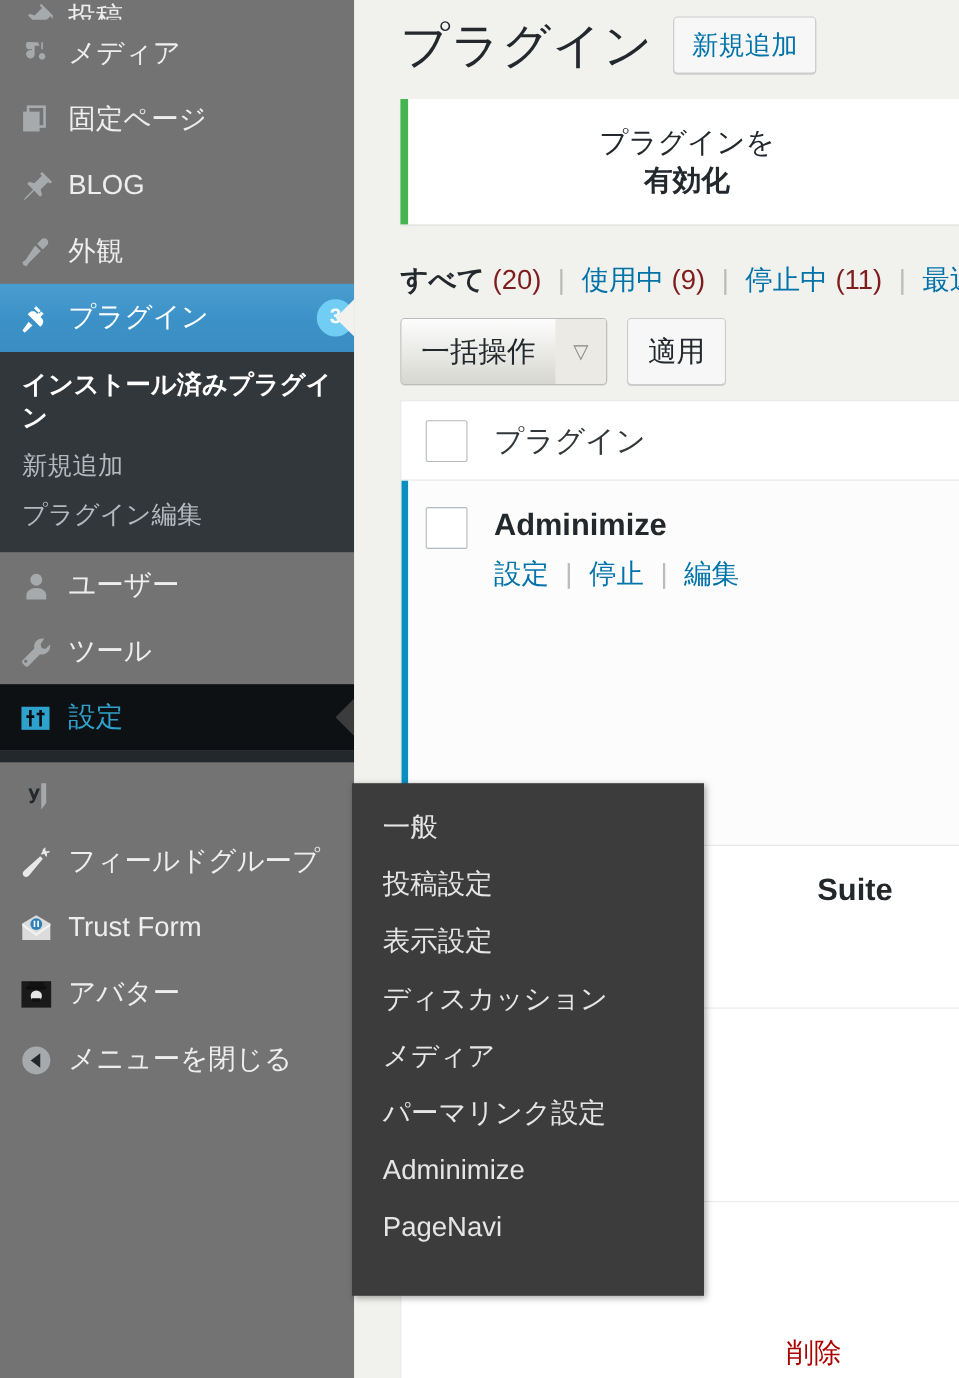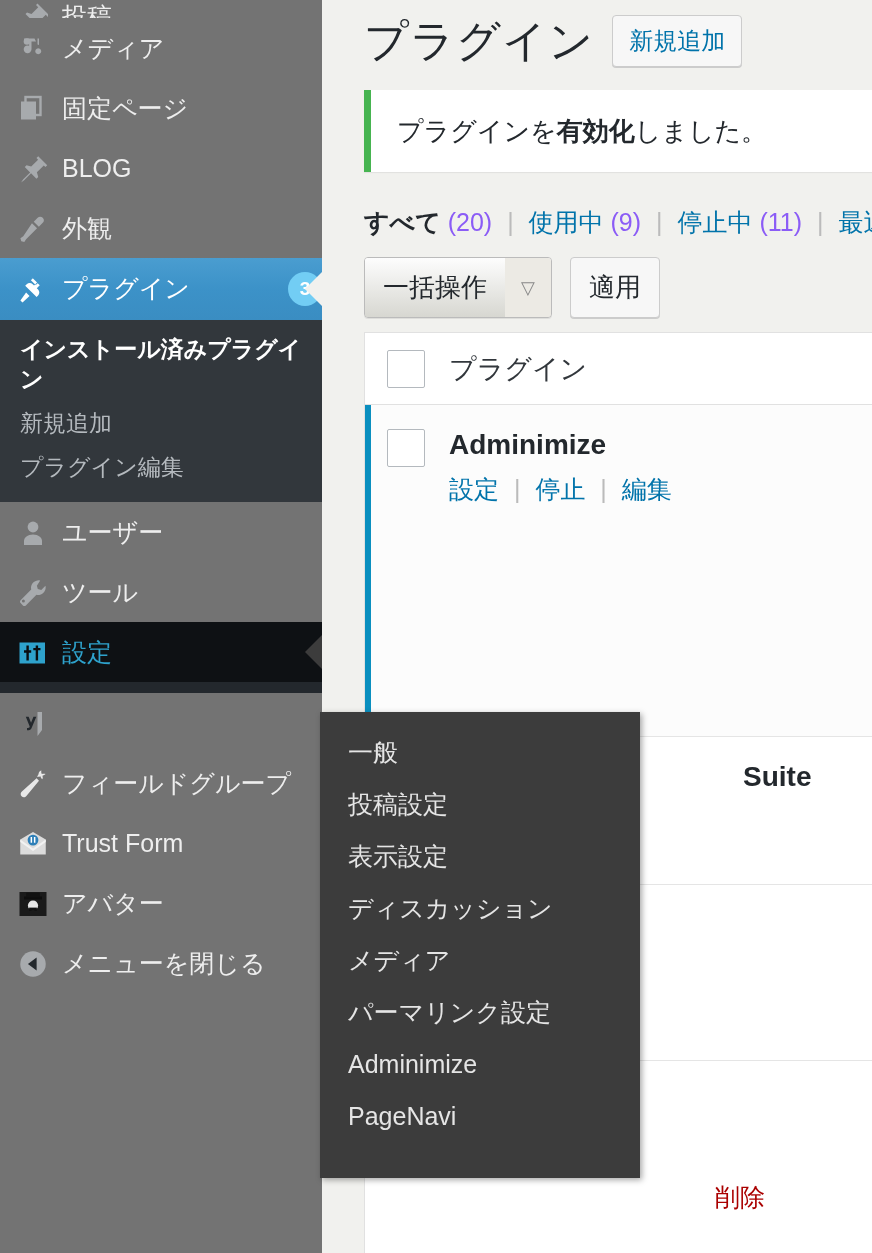--- a/index.html
+++ b/index.html
@@ -97,32 +97,32 @@
     padding: 9px 16px; cursor: pointer;
     white-space: nowrap;
     box-shadow: 0 1px 0 #ccc;
   }
   .notice {
     background: #fff; border-left: 7px solid #46b450;
     box-shadow: 0 1px 1px rgba(0,0,0,.06);
     padding: 22px 20px 22px 26px;
     margin: 14px 0 0 0;
     font-size: 26px; color: #23282d;
-    min-height: 82px; display: flex; align-items: center;
+    min-height: 82px; display: flex; align-items: center; flex-direction: column;
   }
   .notice b { font-weight: bold; }
 
   .subsubsub {
     margin-top: 34px;
     font-size: 25px; color: #23282d;
     white-space: nowrap;
   }
   .subsubsub .cur { font-weight: bold; color: #23282d; }
   .subsubsub a { color: #0073aa; text-decoration: none; cursor: pointer; }
-  .subsubsub .cnt { color: #8b5cf6; }
+  .subsubsub .cnt { color: #7f1d1d; }
   .subsubsub .bar { color: #bbb; margin: 0 8px; }
 
   .tablenav {
     margin-top: 18px; display: flex; align-items: flex-end; gap: 18px;
   }
   .bulk-select {
     display: inline-flex; align-items: stretch;
     border: 1px solid #bbb; border-radius: 4px;
     background: linear-gradient(to bottom,#fdfdfd 0%, #dcdcd6 100%);
     overflow: hidden; cursor: pointer;
@@ -370,21 +370,20 @@
   <main class="content">
 
     <div class="page-head">
       <h1 class="page-title">プラグイン</h1>
       <button class="add-new-btn">新規追加</button>
     </div>
 
     <div class="notice">
       <span>プラグインを</span>
         <b>有効化</b>
-        <span>しました。</span>
     </div>
 
     <div class="subsubsub">
       <span class="cur">すべて</span>
       <span class="cnt">(20)</span>
       <span class="bar">|</span>
       <a>使用中</a>
       <span class="cnt">(9)</span>
       <span class="bar">|</span>
       <a>停止中</a>

